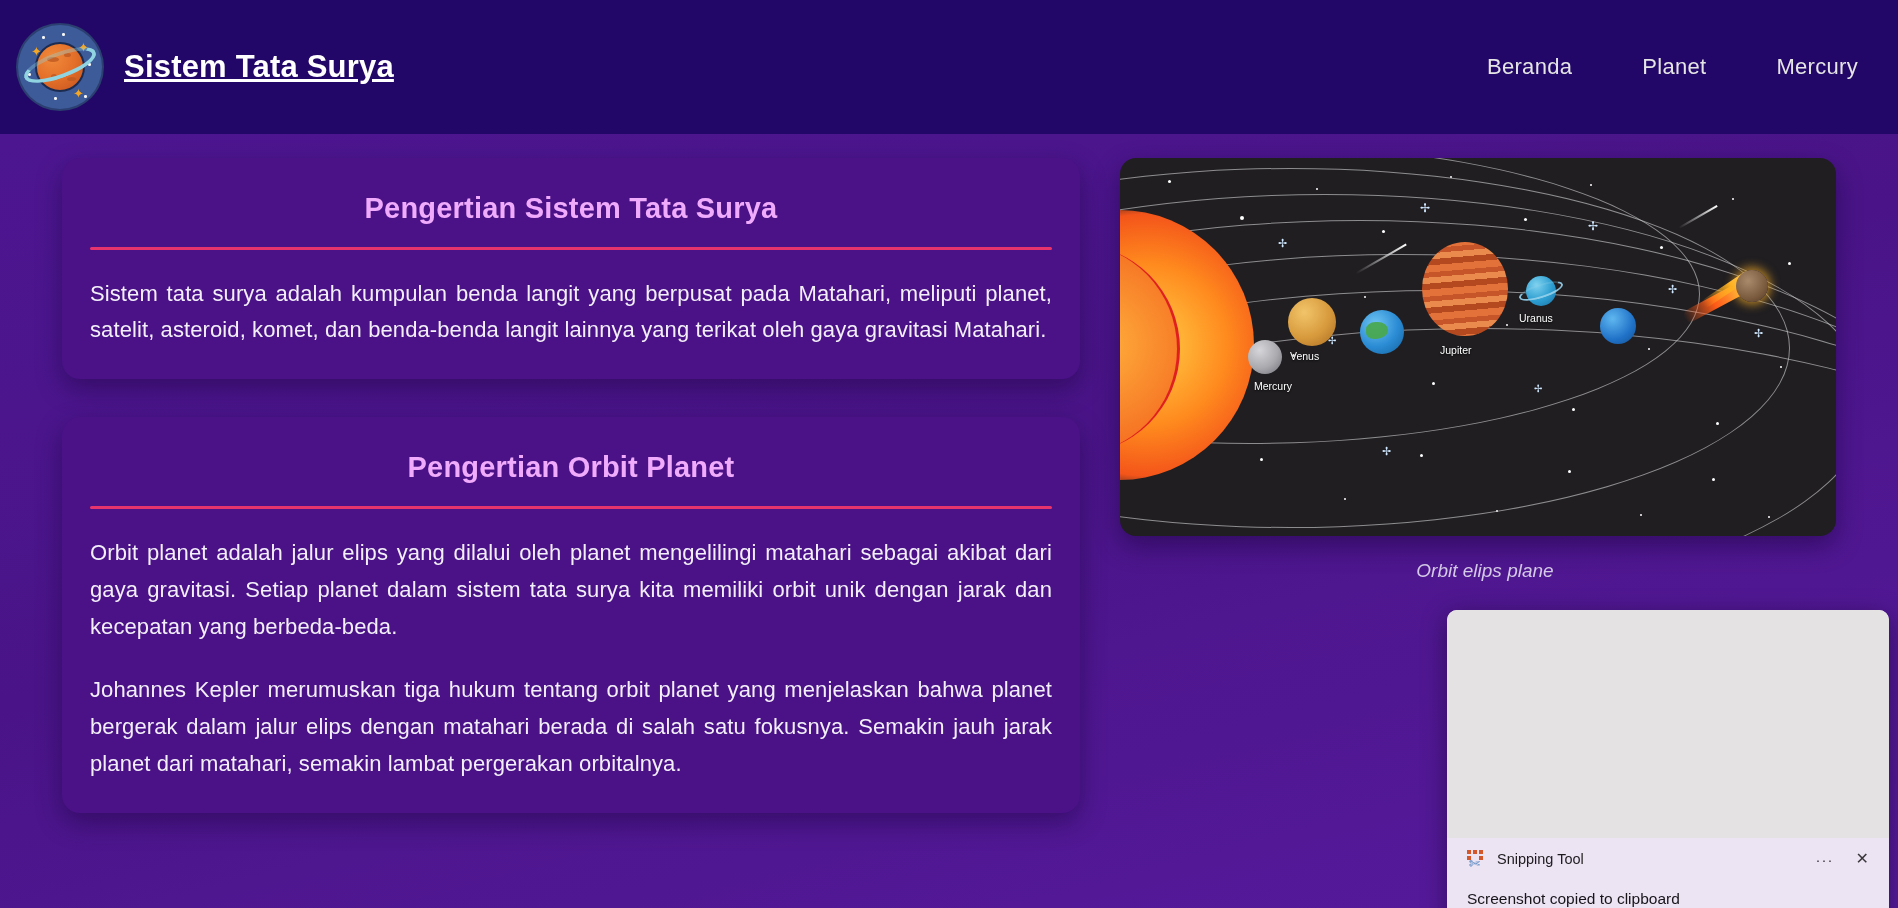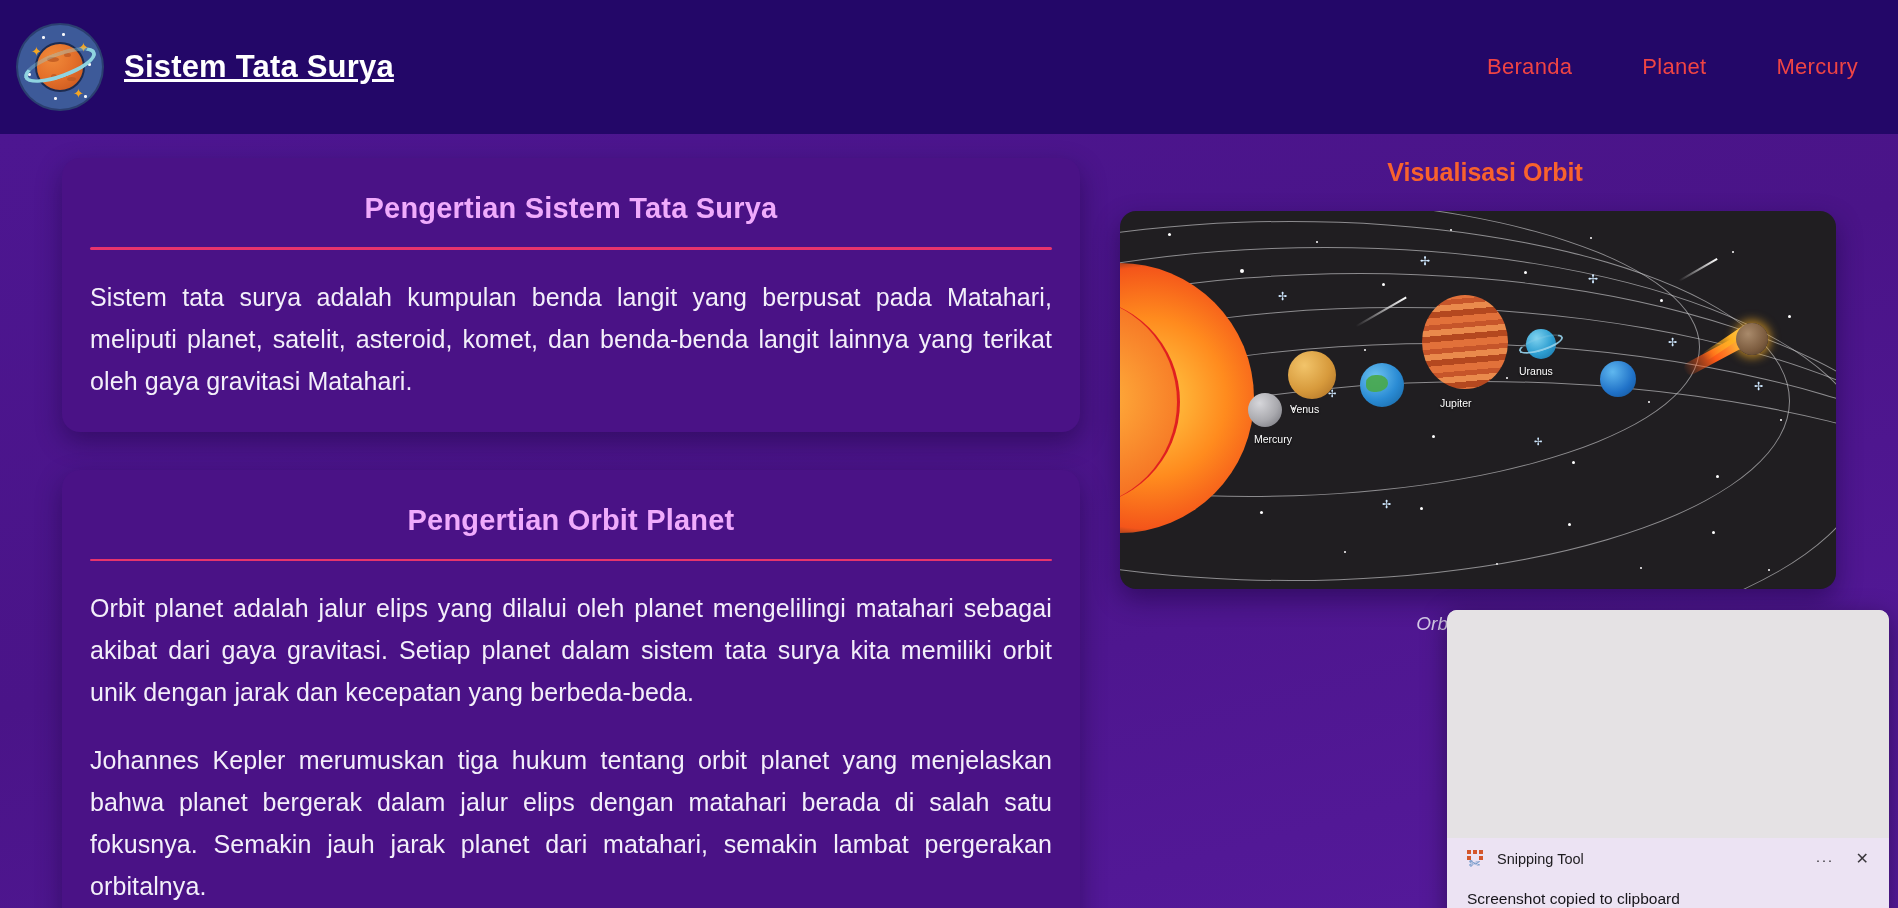--- a/index.html
+++ b/index.html
@@ -50,21 +50,21 @@
     border: 4px solid #8fd4e0;
     border-radius: 50%;
     transform: rotate(-20deg);
     border-top-color: rgba(143,212,224,.35);
   }
   .brand-title {
     color: #ffffff; font-size: 31px; font-weight: bold; letter-spacing: .2px; text-decoration: underline;
   }
   .main-nav { margin-left: auto; display: flex; align-items: center; gap: 70px; }
   .nav-link {
-    color: #ef4444; font-size: 22px; text-decoration: none; letter-spacing: .3px;
+    color: #e5e5e5; font-size: 22px; text-decoration: none; letter-spacing: .3px;
   }
 
   
   .page {
     position: absolute; top: 134px; left: 0;
     width: 1898px; height: 774px;
     background: linear-gradient(165deg, #4d1691 0%, #4a1488 45%, #561a9d 100%);
   }
 
   .left-col { position: absolute; left: 62px; top: 24px; width: 1018px; }
@@ -78,21 +78,21 @@
   .card + .card { margin-top: 38px; }
   .card-title {
     color: #f0abfc; font-size: 29px; font-weight: bold; text-align: center;
     letter-spacing: .2px;
   }
   .card-divider {
     height: 2.5px; background: #e8346c; margin: 22px 0 26px;
     border-radius: 2px;
   }
   .card-text {
-    color: #f3effa; font-size: 25px; line-height: 1.68;
+    color: #f3effa; font-size: 22px; line-height: 1.68;
     text-align: justify; letter-spacing: .1px;
   }
   .card-text + .card-text { margin-top: 26px; }
 
   
   .right-col { position: absolute; left: 1120px; top: 24px; width: 730px; }
   .viz-title {
     color: #f8622d; font-size: 25px; font-weight: bold; text-align: center;
     margin-bottom: 24px;
   }
@@ -259,21 +259,20 @@
     <article class="card">
       <h2 class="card-title">Pengertian Orbit Planet</h2>
       <div class="card-divider"></div>
       <p class="card-text">Orbit planet adalah jalur elips yang dilalui oleh planet mengelilingi matahari sebagai akibat dari gaya gravitasi. Setiap planet dalam sistem tata surya kita memiliki orbit unik dengan jarak dan kecepatan yang berbeda-beda.</p>
       <p class="card-text">Johannes Kepler merumuskan tiga hukum tentang orbit planet yang menjelaskan bahwa planet bergerak dalam jalur elips dengan matahari berada di salah satu fokusnya. Semakin jauh jarak planet dari matahari, semakin lambat pergerakan orbitalnya.</p>
     </article>
 
   </section>
 
   <section class="right-col">
-    <h2 class="viz-title">Visualisasi Orbit</h2>
 
     <div class="viz-frame">
       <div class="starfield">
         <span class="s" style="left:48px;  top:22px;  width:3px; height:3px;"></span>
         <span class="s" style="left:120px; top:58px;  width:4px; height:4px;"></span>
         <span class="s" style="left:196px; top:30px;  width:2px; height:2px;"></span>
         <span class="s" style="left:262px; top:72px;  width:3px; height:3px;"></span>
         <span class="s" style="left:330px; top:18px;  width:2px; height:2px;"></span>
         <span class="s" style="left:404px; top:60px;  width:3px; height:3px;"></span>
         <span class="s" style="left:470px; top:26px;  width:2px; height:2px;"></span>

